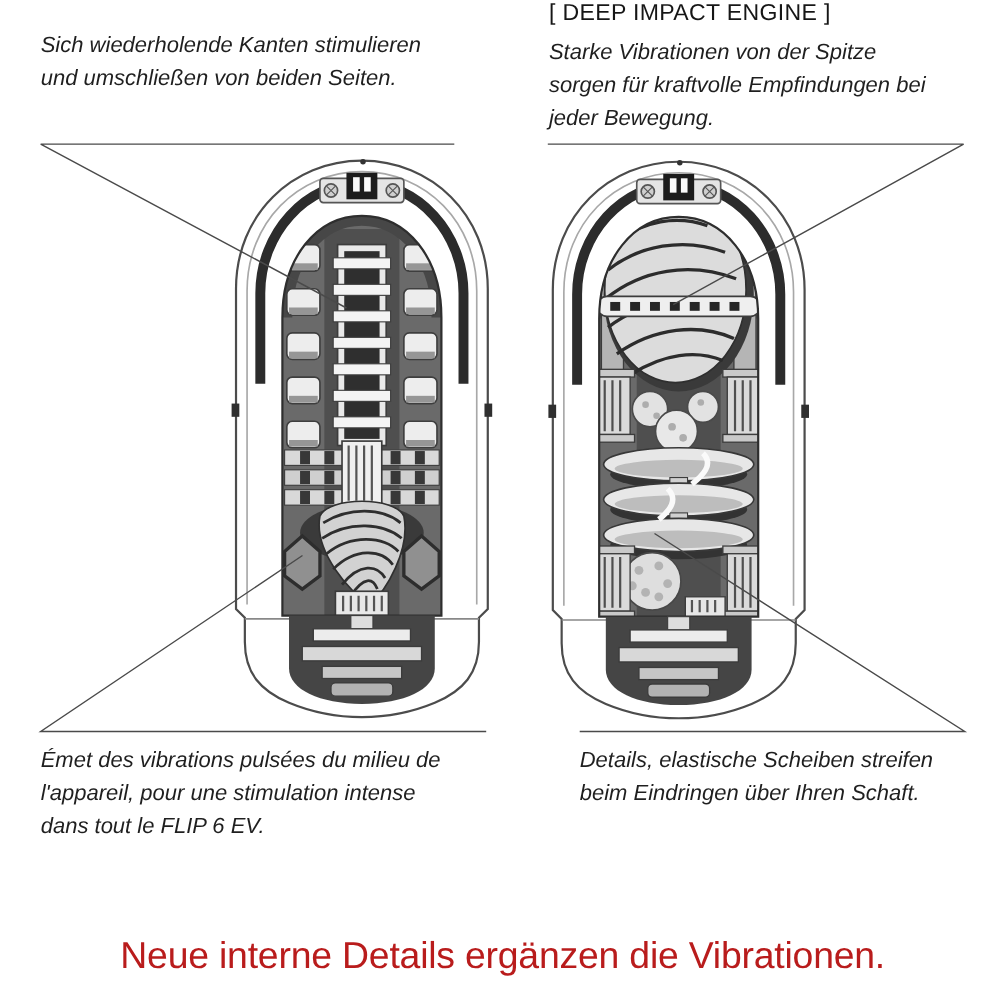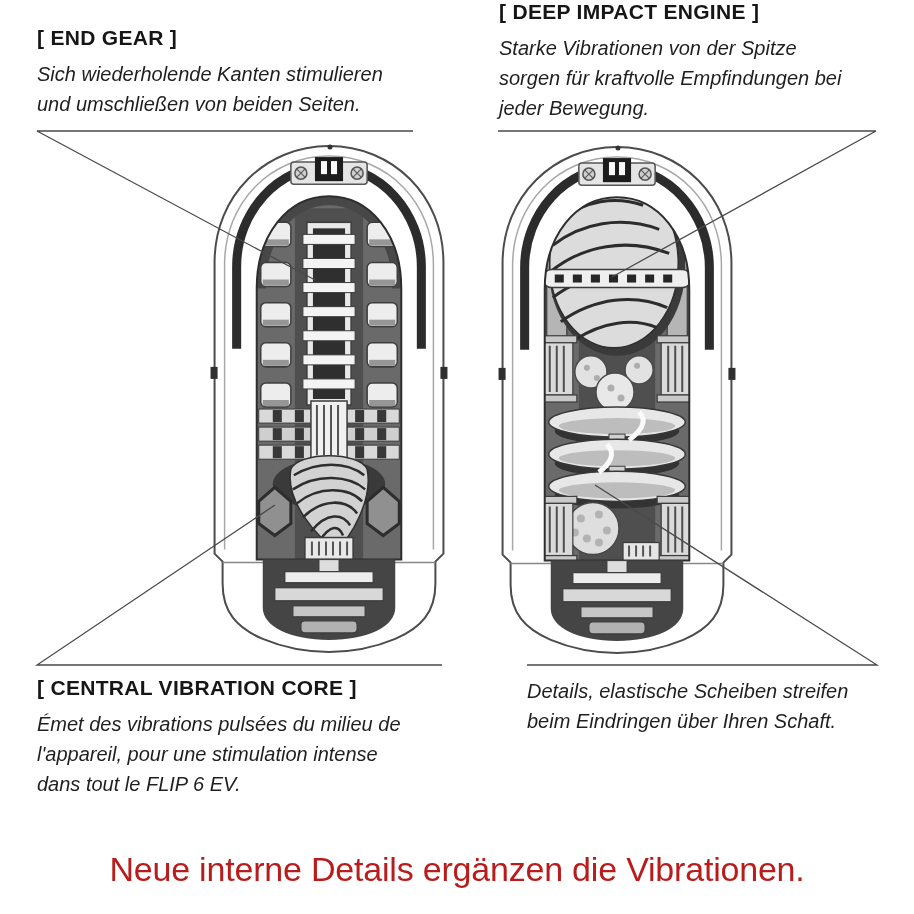--- a/index.html
+++ b/index.html
@@ -1,19 +1,19 @@
 <!DOCTYPE html>
 <html><head>
 <meta charset="utf-8">
 <style>
   html,body{margin:0;padding:0;background:#ffffff;}
   .canvas{position:relative;width:914px;height:914px;background:#ffffff;overflow:hidden;
           font-family:"Liberation Sans", sans-serif;}
   .callout{position:absolute;color:#1c1c1c;}
-  .callout h2{font-size:21px;font-weight:bold;margin:0 0 9px 0;letter-spacing:.3px;color:#161616;}
+  .callout h2{font-size:21px;font-weight:normal;margin:0 0 9px 0;letter-spacing:.3px;color:#161616;}
   .callout p{font-size:20px;line-height:30px;margin:0;white-space:pre-line;color:#1f1f1f;font-style:italic;}
   .c-end{left:37px;top:26px;width:440px;}
   .c-deep{left:499px;top:0px;width:410px;}
   .c-central{left:37px;top:676px;width:450px;}
   .c-disk{left:527px;top:676px;width:380px;}
   .headline{position:absolute;left:0;top:850px;width:100%;text-align:center;
             font-size:34px;color:#b91c1c;letter-spacing:-.2px;}
   .dev{position:absolute;}
   .dev-left{left:198px;top:138px;}
   .dev-right{left:486px;top:139px;}
@@ -227,34 +227,32 @@
   <svg class="leads" width="914" height="914" viewBox="0 0 914 914">
     <g stroke="#4a4a4a" stroke-width="1.3" fill="none">
       <path d="M413,131 L37,131 L315,280"></path>
       <path d="M498,131 L876,131 L612,277"></path>
       <path d="M442,665 L37,665 L275,505"></path>
       <path d="M527,665 L877,665 L595,485"></path>
     </g>
   </svg>
 
   <section class="callout c-end">
-    <h2>[ END GEAR ]</h2>
     <p>Sich wiederholende Kanten stimulieren
 und umschließen von beiden Seiten.</p>
   </section>
 
   <section class="callout c-deep">
     <h2>[ DEEP IMPACT ENGINE ]</h2>
     <p>Starke Vibrationen von der Spitze
 sorgen für kraftvolle Empfindungen bei
 jeder Bewegung.</p>
   </section>
 
   <section class="callout c-central">
-    <h2>[ CENTRAL VIBRATION CORE ]</h2>
     <p>Émet des vibrations pulsées du milieu de
 l'appareil, pour une stimulation intense
 dans tout le FLIP 6 EV.</p>
   </section>
 
   <section class="callout c-disk">
     <p>Details, elastische Scheiben streifen
 beim Eindringen über Ihren Schaft.</p>
   </section>
 

